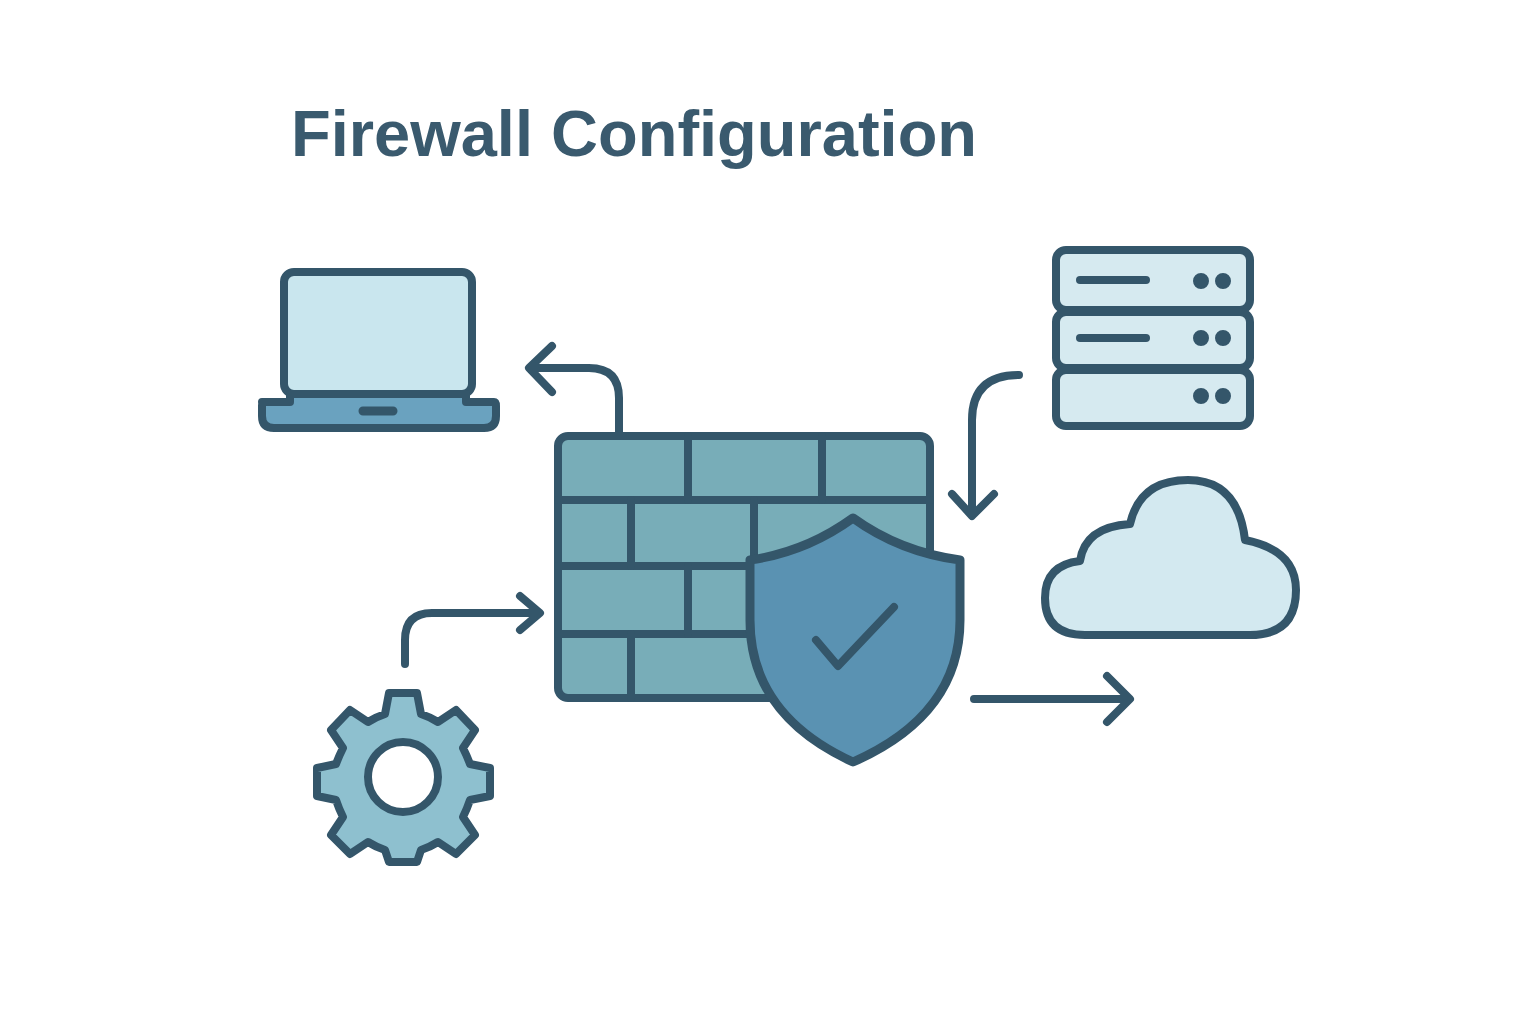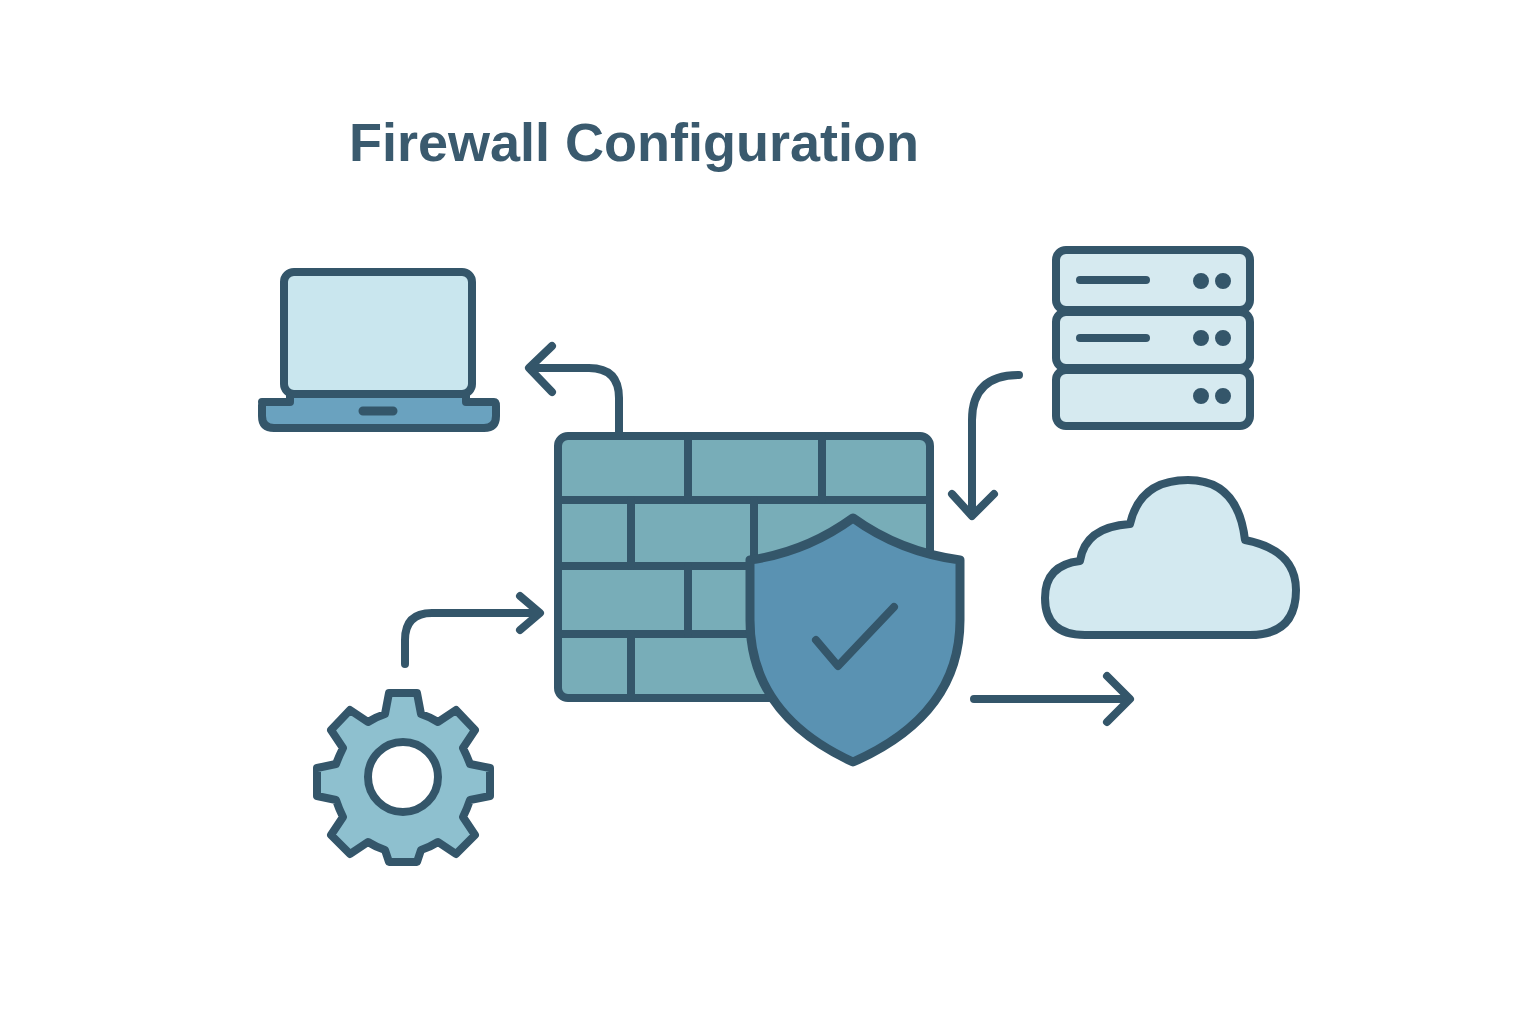--- a/index.html
+++ b/index.html
@@ -1,19 +1,19 @@
 <!DOCTYPE html>
 <html><head>
 <meta charset="utf-8">
 <style>
   html, body { margin: 0; padding: 0; background: #ffffff; }
   body { width: 1536px; height: 1024px; position: relative; overflow: hidden; }
   .title {
-    position: absolute; left: 0; top: 92px; width: 1268px; text-align: center;
-    font-family: "Liberation Sans", sans-serif; font-weight: 700; font-size: 54px;
+    position: absolute; left: 0; top: 84px; width: 1268px; text-align: center;
+    font-family: "Liberation Sans", sans-serif; font-weight: 700; font-size: 65px;
     color: #3a5a6e; letter-spacing: 0px; line-height: 100px;
   }
   svg.diagram { position: absolute; left: 0; top: 0; }
 </style>
 </head>
 <body>
 
 <div class="title">Firewall Configuration</div>
 
 <svg class="diagram" width="1536" height="1024" viewBox="0 0 1536 1024">

